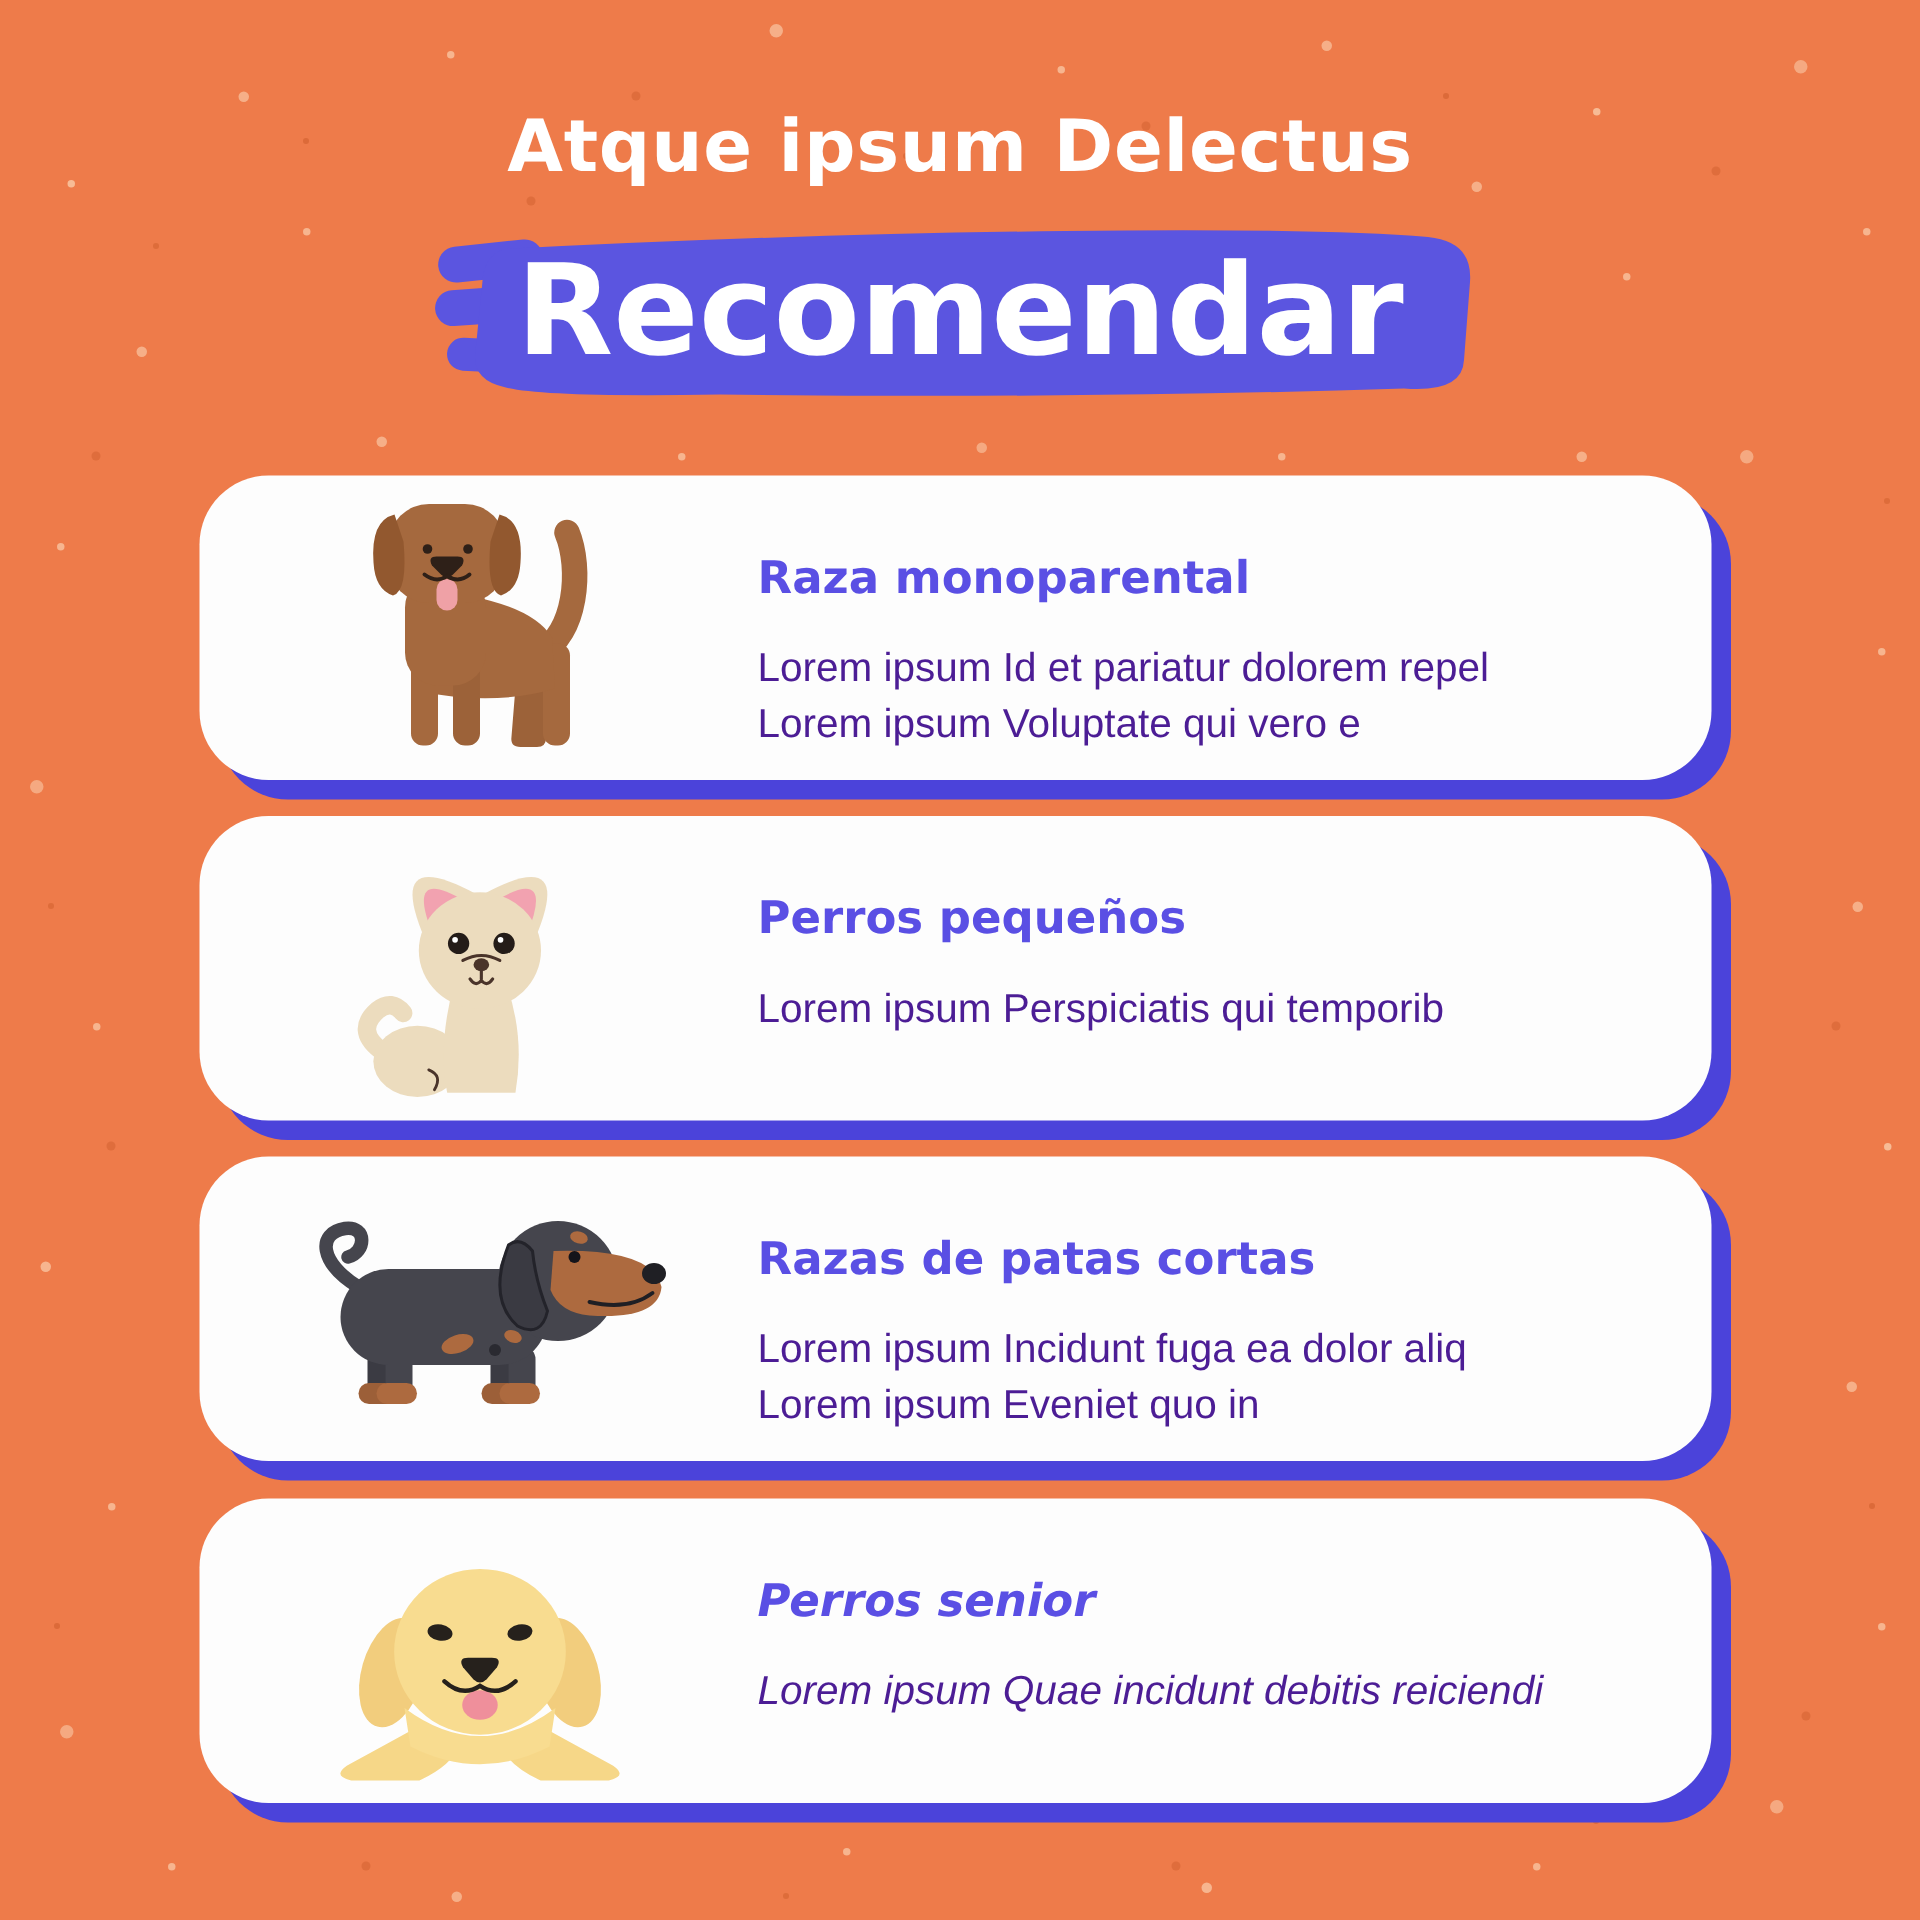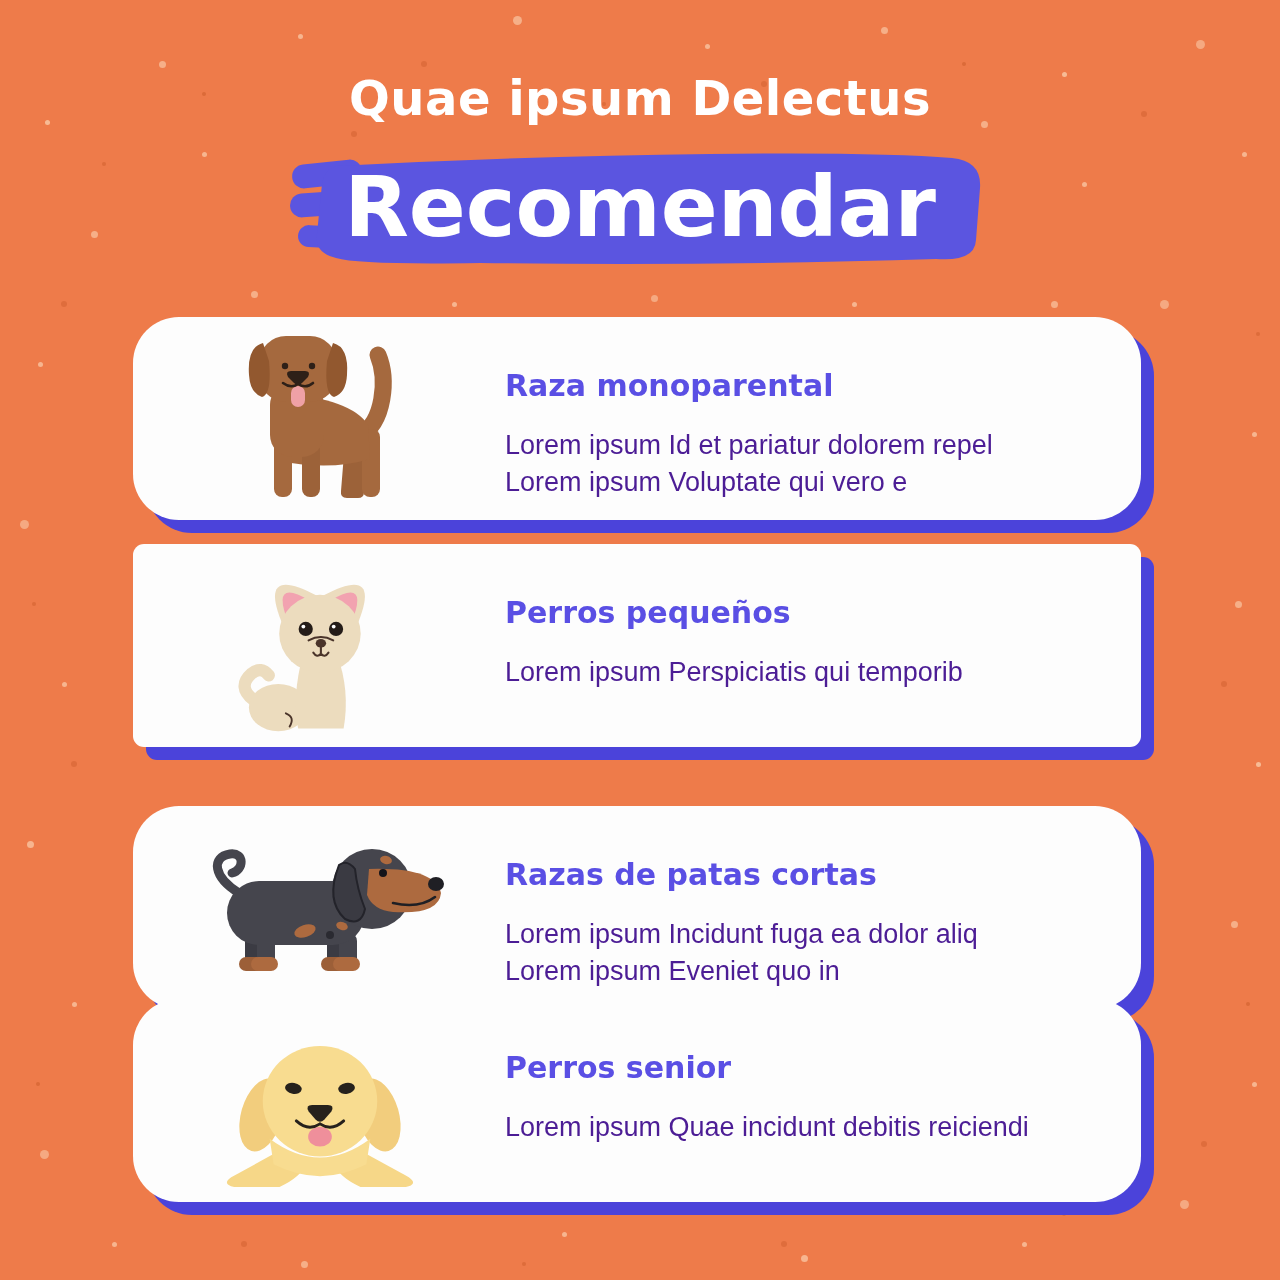--- a/index.html
+++ b/index.html
@@ -44,35 +44,35 @@
   .subtitle { position:absolute; top:70px; left:0; width:100%; text-align:center;
     font-size:48px; font-weight:800; color:#ffffff; letter-spacing:.5px; }
 
   .brush-wrap { position:absolute; left:290px; top:146px; width:700px; height:128px; }
   .brush-wrap svg { position:absolute; left:0; top:0; width:100%; height:100%; }
   .main-title { position:absolute; left:0; top:50%; width:100%; transform:translateY(-53%);
     text-align:center; font-size:84px; font-weight:700; color:#ffffff; letter-spacing:0; }
 
   .card { position:absolute; left:133px; width:1008px; height:203px; background:#fdfdfd;
     border-radius:46px; box-shadow:13px 13px 0 0 #4b43da; display:flex; }
-  .card-1 { top:317px; } .card-2 { top:544px;border-radius:11px; } .card-3 { top:806px;justify-content:center; } .card-4 { top:999px; }
+  .card-1 { top:317px; } .card-2 { top:544px; } .card-3 { top:771px;justify-content:center; } .card-4 { top:999px;font-style:italic; }
   .card-art { width:372px; flex:0 0 372px; display:flex; align-items:center; justify-content:center; }
   .card-4 .card-art svg { margin-top:26px; }
   .card-text { flex:1; padding:50px 44px 0 0; }
   .card-title { font-size:30px; font-weight:700; color:#5a4fe4; line-height:38px; margin-bottom:22px; }
   .card-line { font-family:"Liberation Sans", sans-serif; font-size:27px; color:#4c1d95; line-height:37px; }
 </style>
 </head>
 <body>
 
 <div class="page">
   <div class="speckles-light"></div>
   <div class="speckles-dark"></div>
 
-  <div class="subtitle">Quae ipsum Delectus</div>
+  <div class="subtitle">Atque ipsum Delectus</div>
 
   <div class="brush-wrap">
     <svg viewBox="0 0 700 128" aria-hidden="true">
       <g fill="#5b55e0">
         <rect x="2" y="16" width="70" height="24" rx="12" transform="rotate(-6 37 28)"></rect>
         <rect x="0" y="46" width="64" height="24" rx="12" transform="rotate(-4 32 58)"></rect>
         <rect x="8" y="80" width="56" height="22" rx="11" transform="rotate(3 36 91)"></rect>
         <path d="M46 20 Q240 10 420 8 Q590 6 662 12 Q692 15 690 42 L686 94 Q685 116 646 113 Q430 120 190 117 Q70 119 46 112 Q24 107 27 88 L32 38 Q34 24 46 20 Z"></path>
       </g>
     </svg>

